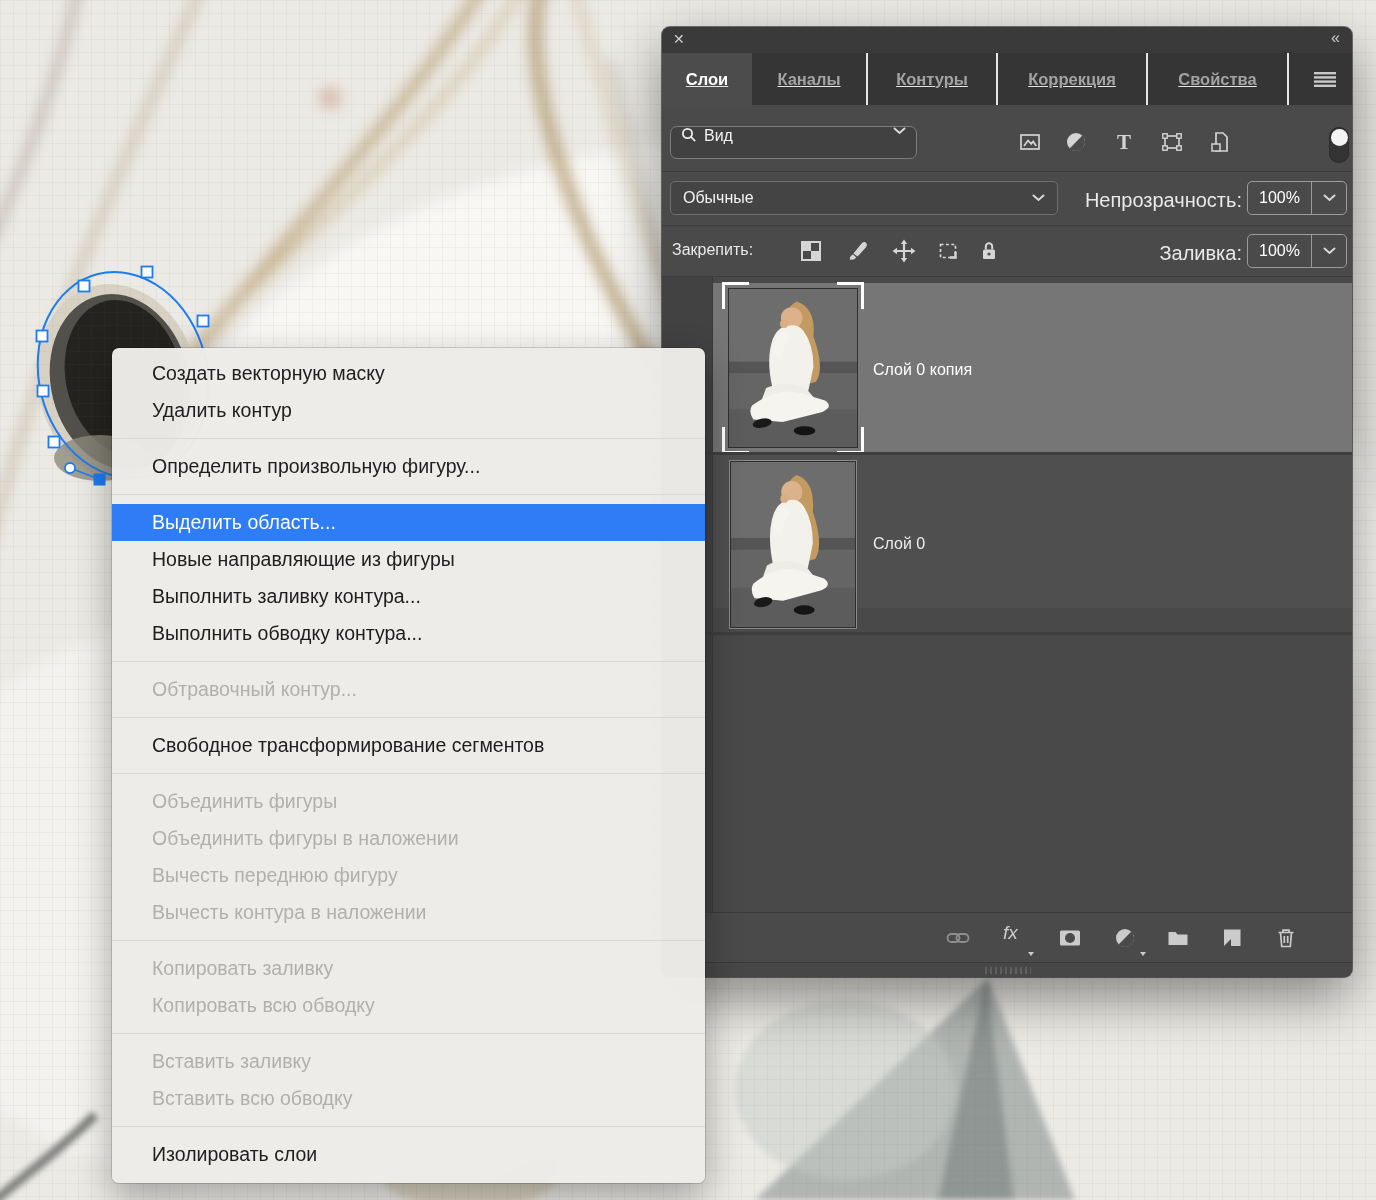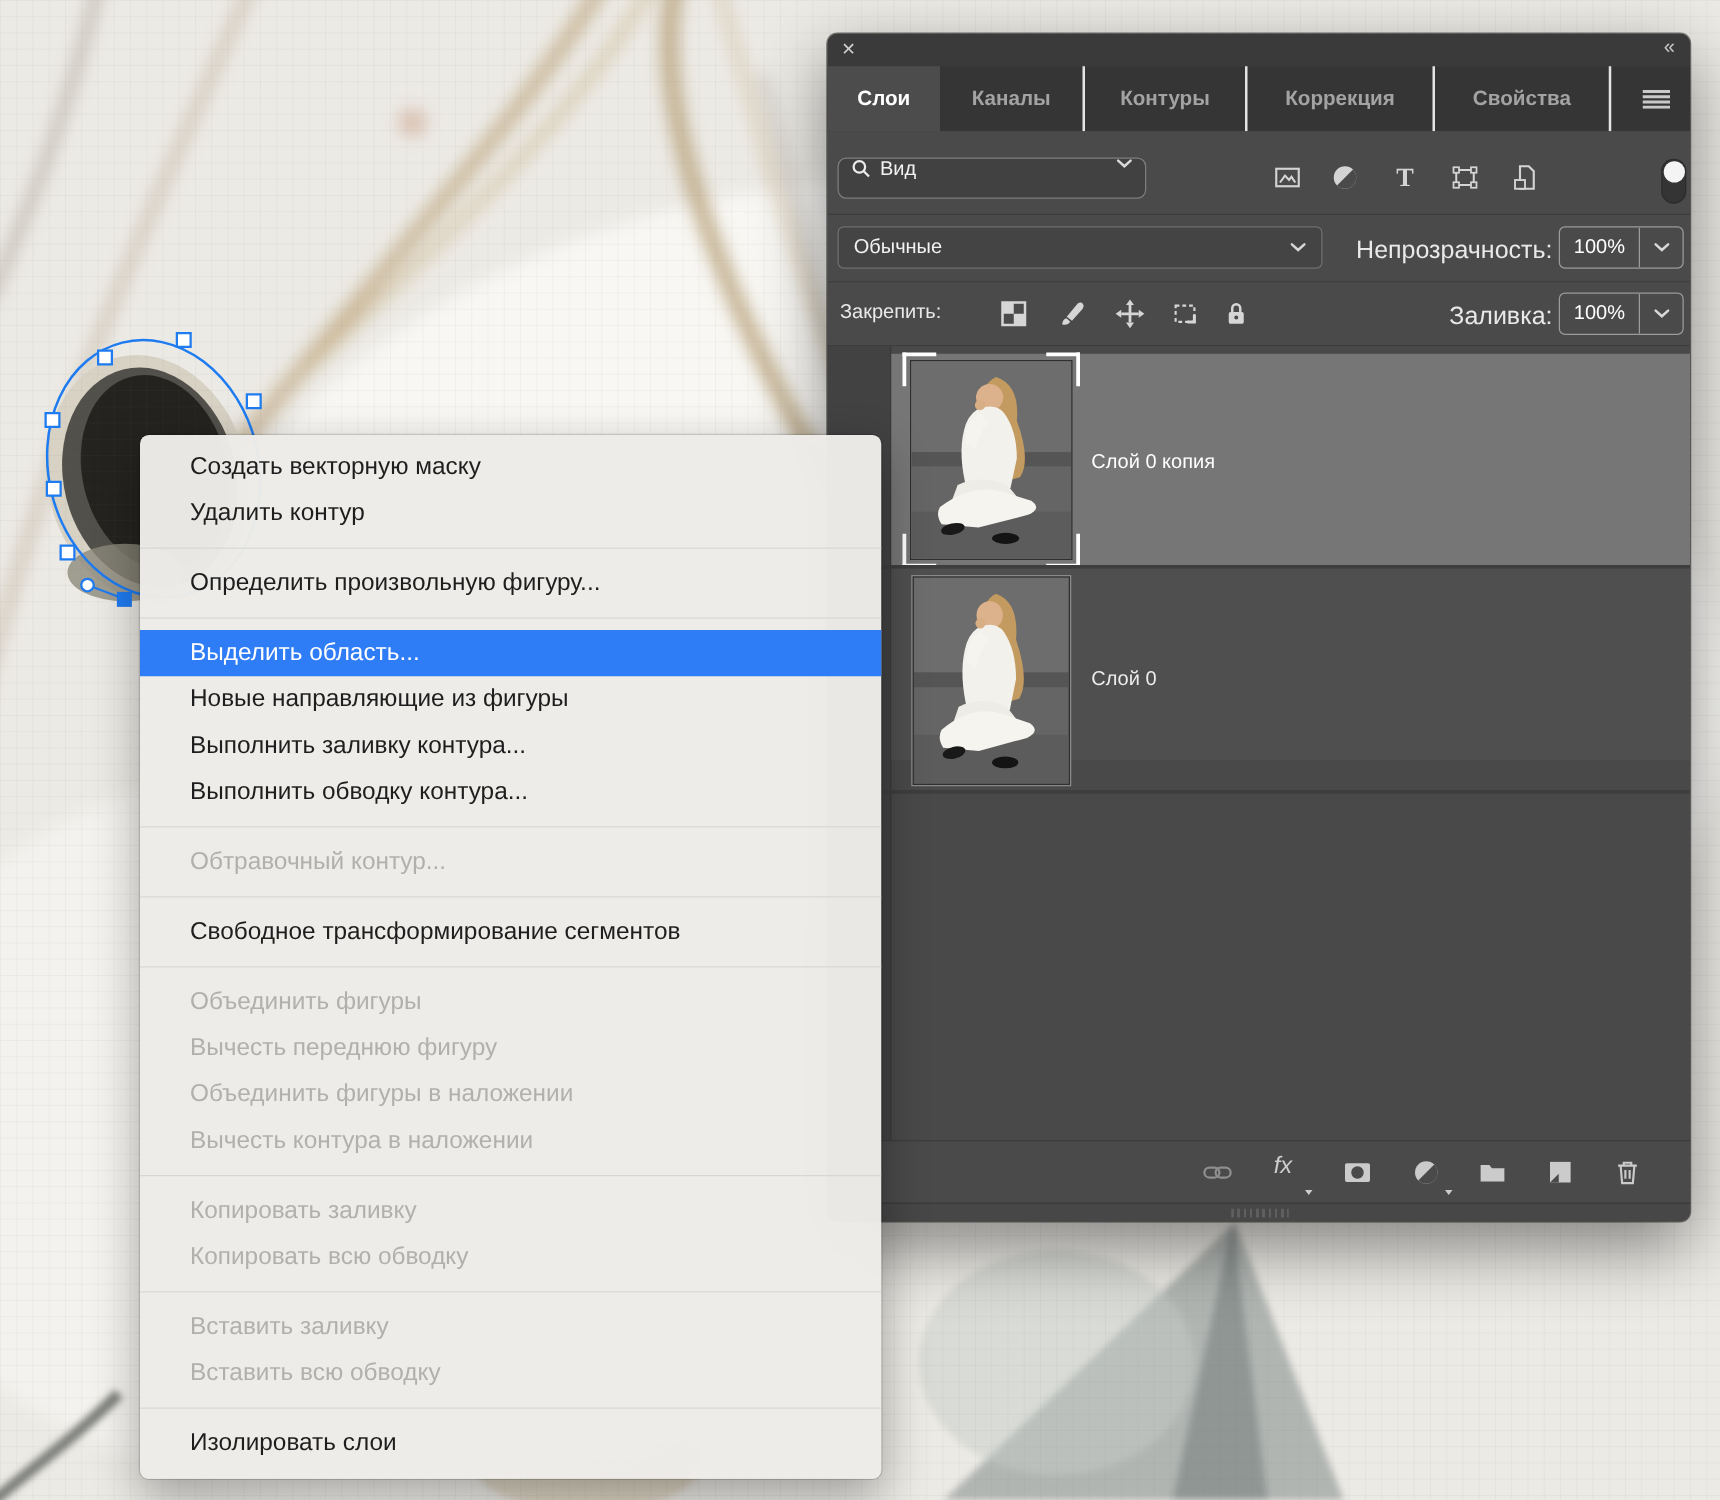--- a/index.html
+++ b/index.html
@@ -23,21 +23,21 @@
   
   #panel{
     position:absolute;left:662px;top:27px;width:690px;height:950px;z-index:10;
     background:#4a4a4a;border-radius:8px;overflow:hidden;
     box-shadow:0 0 0 1px rgba(0,0,0,.5), 0 20px 55px rgba(0,0,0,.45);
     color:#e4e4e4;font-size:16px;
   }
   .titlebar{position:absolute;top:0;left:0;right:0;height:26px;background:#3a3a3a;}
   .close-x{position:absolute;left:11px;top:4px;font-size:14px;color:#cfcfcf;cursor:default;}
   .collapse{position:absolute;right:14px;top:2px;font-size:16px;color:#c8c8c8;letter-spacing:-2px;cursor:default;}
-  .tabs{position:absolute;top:26px;left:0;right:0;height:52px;background:#353535;display:flex;}
+  .tabs{position:absolute;top:26px;left:0;right:0;height:52px;background:#353535;display:flex;text-decoration:underline;}
   .tab{height:100%;display:flex;align-items:center;justify-content:center;
        font-weight:bold;font-size:16.5px;color:#a3a3a3;border-right:2px solid #e5e5e5;box-sizing:border-box;}
   .tab.active{background:#4c4c4c;color:#ffffff;border-right:none;}
   .tab-fill{flex:1;display:flex;align-items:center;justify-content:flex-end;padding-right:16px;}
   .row{position:absolute;left:0;right:0;background:#4a4a4a;border-bottom:1px solid #3d3d3d;box-sizing:border-box;}
   
   .search-select{position:absolute;left:8px;top:21px;width:247px;height:33px;
     background:#414141;border:1px solid #7d7d7d;border-radius:7px;
     display:flex;align-items:flex-start;padding:0 10px;box-sizing:border-box;}
   .search-select .lbl{margin-left:7px;color:#f2f2f2;font-size:16px;}
@@ -68,21 +68,21 @@
   .thumb svg{width:100%;height:100%;display:block;}
   .thumb.plain{border:1px solid #2f2f2f;outline:1px solid #8a8a8a;}
   .thumb.selected-th{border:1px solid #2f2f2f;}
   .corner{position:absolute;width:24px;height:24px;border:0 solid #ffffff;}
   .corner.tl{left:-7px;top:-7px;border-left-width:3px;border-top-width:3px;}
   .corner.tr{right:-7px;top:-7px;border-right-width:3px;border-top-width:3px;}
   .corner.bl{left:-7px;bottom:-7px;border-left-width:3px;border-bottom-width:3px;}
   .corner.br{right:-7px;bottom:-7px;border-right-width:3px;border-bottom-width:3px;}
   .layer-name{position:absolute;left:160px;font-size:16px;color:#ffffff;white-space:nowrap;}
   
-  .bottom-bar{position:absolute;left:16px;right:0;top:885px;height:50px;background:#4a4a4a;border-top:1px solid #3c3c3c;box-sizing:border-box;}
+  .bottom-bar{position:absolute;left:0;right:0;top:885px;height:50px;background:#4a4a4a;border-top:1px solid #3c3c3c;box-sizing:border-box;}
   .bb{position:absolute;top:13px;width:24px;height:24px;}
   .bb-tri{position:absolute;width:0;height:0;border-left:3.5px solid transparent;border-right:3.5px solid transparent;border-top:4px solid #cccccc;top:39px;}
   .fx-text{font-style:italic;font-size:19px;color:#cdcdcd;}
   .bottom-strip{position:absolute;left:0;right:0;top:935px;height:15px;background:#474747;border-top:1px solid #3a3a3a;box-sizing:border-box;}
   .grip{position:absolute;left:323px;top:4px;width:46px;height:7px;
     background:repeating-linear-gradient(90deg,#5f5f5f 0 2px, transparent 2px 5px);}
 
   
   #context-menu{
     position:absolute;left:112px;top:348px;width:593px;z-index:20;box-sizing:border-box;
@@ -378,22 +378,22 @@
   <div class="mi highlighted">Выделить область...</div>
   <div class="mi">Новые направляющие из фигуры</div>
   <div class="mi">Выполнить заливку контура...</div>
   <div class="mi">Выполнить обводку контура...</div>
   <div class="msep"></div>
   <div class="mi disabled">Обтравочный контур...</div>
   <div class="msep"></div>
   <div class="mi">Свободное трансформирование сегментов</div>
   <div class="msep"></div>
   <div class="mi disabled">Объединить фигуры</div>
+  <div class="mi disabled">Объединить фигуры в наложении</div>
   <div class="mi disabled">Вычесть переднюю фигуру</div>
-  <div class="mi disabled">Объединить фигуры в наложении</div>
   <div class="mi disabled">Вычесть контура в наложении</div>
   <div class="msep"></div>
   <div class="mi disabled">Копировать заливку</div>
   <div class="mi disabled">Копировать всю обводку</div>
   <div class="msep"></div>
   <div class="mi disabled">Вставить заливку</div>
   <div class="mi disabled">Вставить всю обводку</div>
   <div class="msep"></div>
   <div class="mi">Изолировать слои</div>
 </div>

